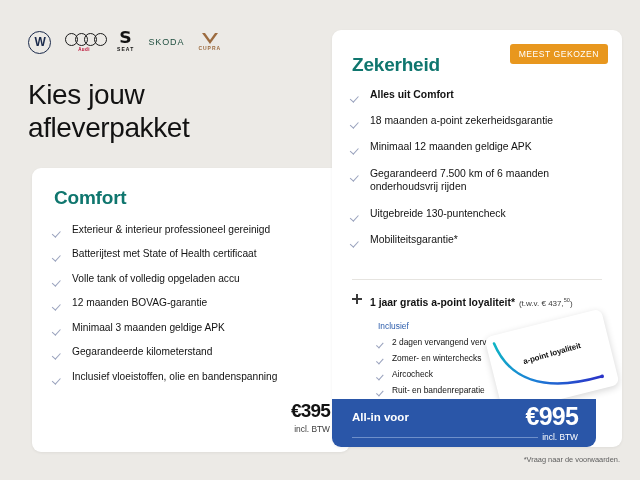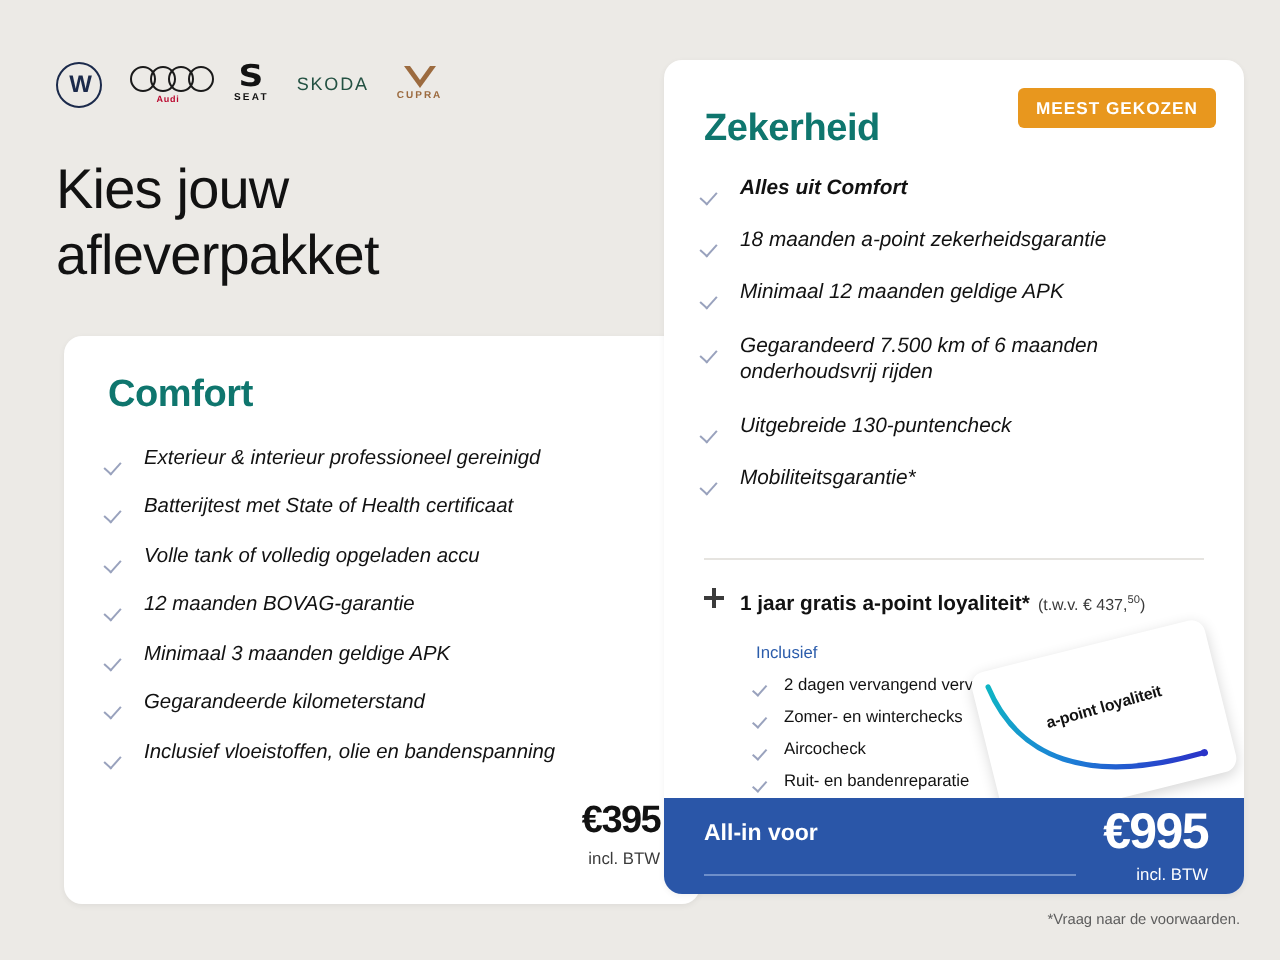--- a/index.html
+++ b/index.html
@@ -68,21 +68,21 @@
 
   .card-title{
     font-size:19px;font-weight:bold;color:#0f766e;letter-spacing:-.2px;
   }
   .comfort-title{position:absolute;left:22px;top:19px;}
   .zeker-title{position:absolute;left:20px;top:24px;font-size:19px;}
 
   
   .flist{list-style:none;margin:0;padding:0;}
   .fitem{
-    display:flex;align-items:flex-start;gap:8px;margin-bottom:11px;font-style:italic;
+    display:flex;align-items:flex-start;gap:8px;margin-bottom:11px;
   }
   .chk{
     flex:0 0 auto;width:10px;height:10px;margin-top:3px;position:relative;
   }
   .chk:before{
     content:"";position:absolute;left:0;top:3px;width:3.5px;height:6.5px;
     border-right:1.3px solid #99a2bd;border-bottom:1.3px solid #99a2bd;
     transform:rotate(42deg);
   }
   .ftext{font-size:10.2px;line-height:1.32;color:#121212;}
@@ -139,35 +139,35 @@
   .loyalty-text{
     position:absolute;left:32px;top:27px;width:74px;
     font-size:8px;font-weight:bold;line-height:1.15;color:#121212;
     transform:rotate(-2deg);letter-spacing:-.1px;
   }
 
   
   .badge{
     position:absolute;right:14px;top:14px;
     background:#e8971e;color:#fff;
-    font-size:8.6px;font-weight:bold;letter-spacing:.5px;
+    font-size:8.6px;font-weight:normal;letter-spacing:.5px;
     padding:5px 9px;border-radius:3px;
     white-space:nowrap;
   }
 
   
   .price-comfort{
     position:absolute;right:20px;bottom:18px;text-align:right;
   }
   .price-amount{font-size:19px;font-weight:bold;color:#121212;letter-spacing:-.8px;line-height:1;}
   .price-note{font-size:8.4px;color:#3b3b3b;margin-top:4px;}
 
   
   .bluebar{
-    position:absolute;left:332px;top:399px;width:290px;height:48px;
+    position:absolute;left:332px;top:399px;width:264px;height:48px;
     background:#2a56a8;border-radius:0 0 9px 9px;
   }
   .bluebar .allin{
     position:absolute;left:20px;top:12px;
     font-size:11.5px;color:#fff;font-weight:bold;
   }
   .bluebar .rule{
     position:absolute;left:20px;top:38px;width:186px;height:1px;background:#6e8fca;
   }
   .bluebar .bprice{

